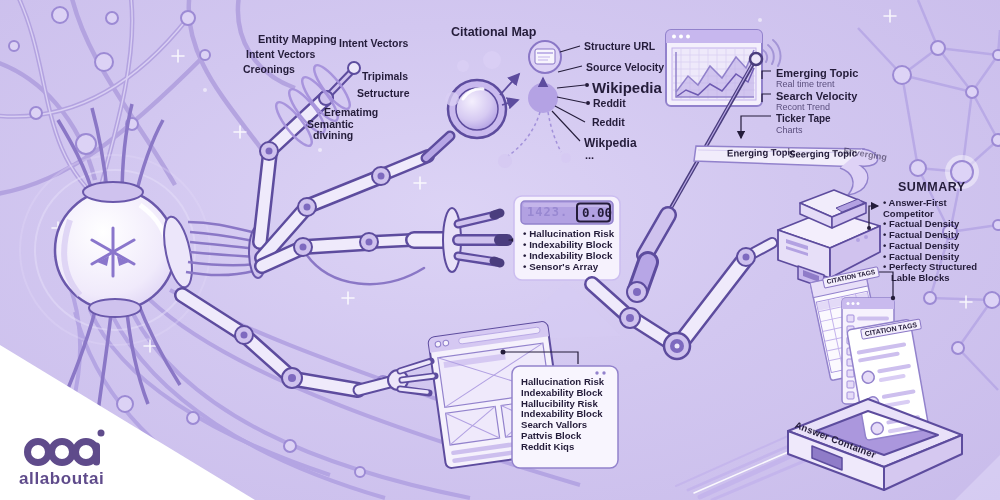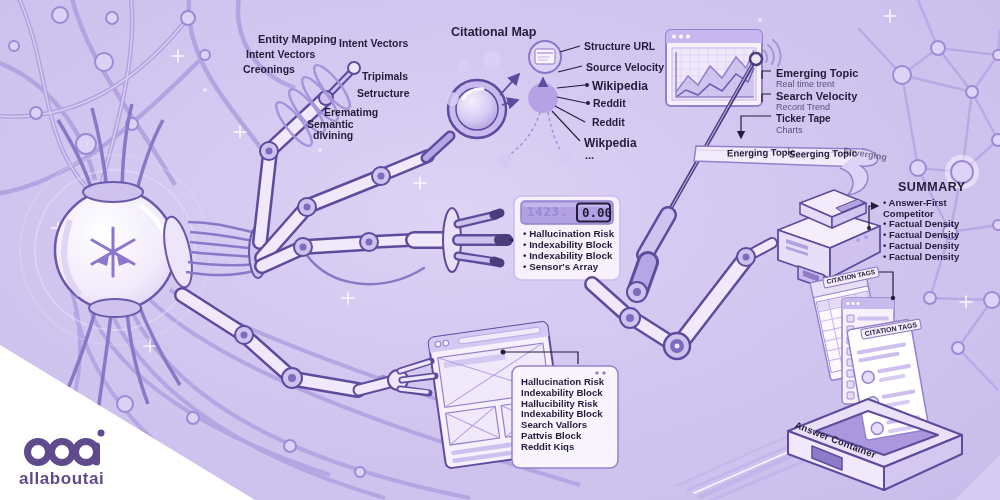--- a/index.html
+++ b/index.html
@@ -534,21 +534,21 @@
 <div class="lbl b" style="left:339px;top:38px;font-size:10.5px">Intent Vectors</div>
 <div class="lbl b" style="left:362px;top:71px;font-size:10.5px">Tripimals</div>
 <div class="lbl b" style="left:357px;top:88px;font-size:10.5px">Setructure</div>
 <div class="lbl b" style="left:324px;top:107px;font-size:10.5px">Erematimg</div>
 <div class="lbl b" style="left:307px;top:119px;font-size:10.5px">Semantic</div>
 <div class="lbl b" style="left:313px;top:130px;font-size:10.5px">divining</div>
 
 <div class="lbl b" style="left:451px;top:26px;font-size:12.5px">Citational Map</div>
 <div class="lbl b" style="left:584px;top:41px;font-size:10.5px">Structure URL</div>
 <div class="lbl b" style="left:586px;top:62px;font-size:10.5px">Source Velocity</div>
-<div class="lbl b" style="left:592px;top:80px;font-size:12px">Wikipedia</div>
+<div class="lbl b" style="left:592px;top:80px;font-size:15px">Wikipedia</div>
 <div class="lbl b" style="left:593px;top:98px;font-size:10.5px">Reddit</div>
 <div class="lbl b" style="left:592px;top:117px;font-size:10.5px">Reddit</div>
 <div class="lbl b" style="left:584px;top:137px;font-size:12px">Wikpedia</div>
 <div class="lbl b" style="left:585px;top:150px;font-size:11px">...</div>
 
 <div class="lbl b" style="left:776px;top:68px;font-size:11px">Emerging Topic</div>
 <div class="lbl sub" style="left:776px;top:80px;font-size:9px">Real time trent</div>
 <div class="lbl b" style="left:776px;top:91px;font-size:11px">Search Velocity</div>
 <div class="lbl sub" style="left:776px;top:103px;font-size:9px">Recont Trend</div>
 <div class="lbl b" style="left:776px;top:114px;font-size:10px">Ticker Tape</div>
@@ -557,20 +557,21 @@
 <div class="lbl b" style="left:789px;top:149px;font-size:9.5px;transform:rotate(-1deg)">Seerging Topic</div>
 <div class="lbl b" style="left:843px;top:150px;font-size:9px;transform:rotate(9deg);opacity:.55">Enverging</div>
 
 <div class="lbl b" style="left:898px;top:181px;font-size:12.5px;letter-spacing:.5px">SUMMARY</div>
 <div class="col" style="position:absolute;left:883px;top:198px;width:112px">
   <div class="lbl-row b" style="font-size:9.5px">• Answer-First Competitor</div>
   <div class="lbl-row b" style="font-size:9.5px">• Factual Density</div>
   <div class="lbl-row b" style="font-size:9.5px">• Factual Density</div>
   <div class="lbl-row b" style="font-size:9.5px">• Factual Density</div>
   <div class="lbl-row b" style="font-size:9.5px">• Factual Density</div>
+  <div class="lbl-row b wrap hang" style="font-size:9.5px">• Perfecty Structured Lable Blocks</div>
 </div>
 
 <div class="lbl mono b" style="left:527px;top:206px;font-size:12px;color:#8b7bc9;opacity:.65;letter-spacing:1px">1423.</div>
 <div class="lbl mono b" style="left:582px;top:206px;font-size:12.5px">0.00</div>
 <div class="col" style="position:absolute;left:523px;top:228px">
   <div class="lbl-row b" style="font-size:9.8px">• Hallucination Risk</div>
   <div class="lbl-row b" style="font-size:9.8px">• Indexability Block</div>
   <div class="lbl-row b" style="font-size:9.8px">• Indexability Block</div>
   <div class="lbl-row b" style="font-size:9.8px">• Sensor's Array</div>
 </div>

